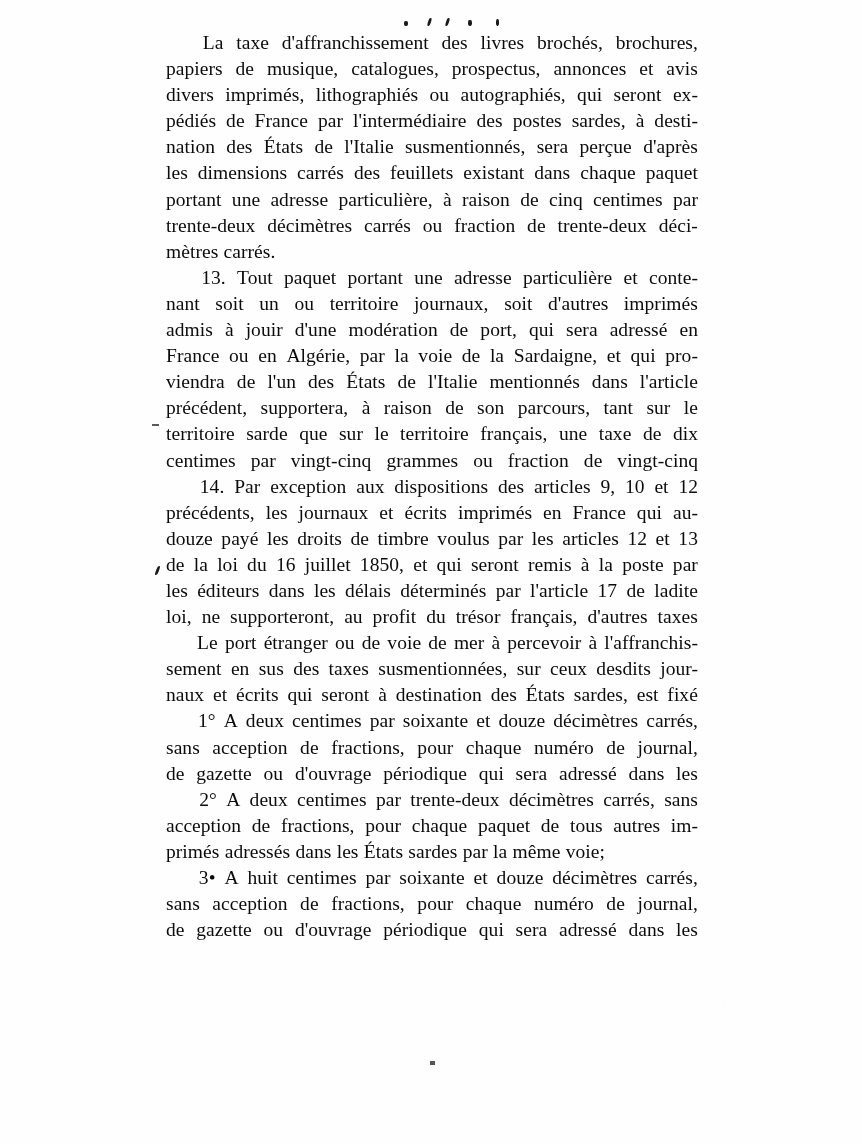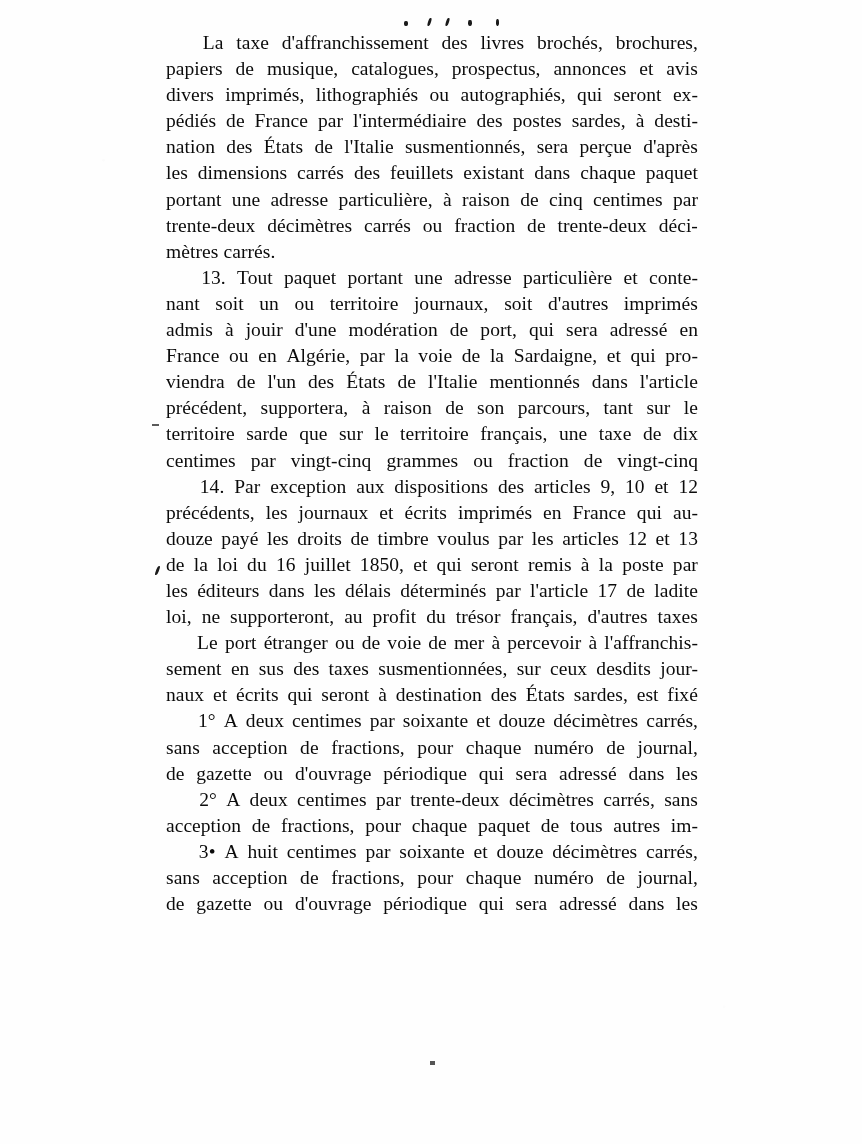--- a/index.html
+++ b/index.html
@@ -188,20 +188,21 @@
         <span class="line just"><span class="w">naux</span><span class="w">et</span><span class="w">écrits</span><span class="w">qui</span><span class="w">seront</span><span class="w">à</span><span class="w">destination</span><span class="w">des</span><span class="w">États</span><span class="w">sardes,</span><span class="w">est</span><span class="w">fixé</span></span>
       </p>
       <p class="para">
         <span class="line just"><span class="lead-space"></span><span class="w">1°</span><span class="w">A</span><span class="w">deux</span><span class="w">centimes</span><span class="w">par</span><span class="w">soixante</span><span class="w">et</span><span class="w">douze</span><span class="w">décimètres</span><span class="w">carrés,</span></span>
         <span class="line just"><span class="w">sans</span><span class="w">acception</span><span class="w">de</span><span class="w">fractions,</span><span class="w">pour</span><span class="w">chaque</span><span class="w">numéro</span><span class="w">de</span><span class="w">journal,</span></span>
         <span class="line just"><span class="w">de</span><span class="w">gazette</span><span class="w">ou</span><span class="w">d'ouvrage</span><span class="w">périodique</span><span class="w">qui</span><span class="w">sera</span><span class="w">adressé</span><span class="w">dans</span><span class="w">les</span></span>
       </p>
       <p class="para">
         <span class="line just"><span class="lead-space"></span><span class="w">2°</span><span class="w">A</span><span class="w">deux</span><span class="w">centimes</span><span class="w">par</span><span class="w">trente-deux</span><span class="w">décimètres</span><span class="w">carrés,</span><span class="w">sans</span></span>
         <span class="line just"><span class="w">acception</span><span class="w">de</span><span class="w">fractions,</span><span class="w">pour</span><span class="w">chaque</span><span class="w">paquet</span><span class="w">de</span><span class="w">tous</span><span class="w">autres</span><span class="w">im-</span></span>
+        <span class="line last">primés adressés dans les États sardes par la même voie;</span>
       </p>
       <p class="para">
         <span class="line just"><span class="lead-space"></span><span class="w">3•</span><span class="w">A</span><span class="w">huit</span><span class="w">centimes</span><span class="w">par</span><span class="w">soixante</span><span class="w">et</span><span class="w">douze</span><span class="w">décimètres</span><span class="w">carrés,</span></span>
         <span class="line just"><span class="w">sans</span><span class="w">acception</span><span class="w">de</span><span class="w">fractions,</span><span class="w">pour</span><span class="w">chaque</span><span class="w">numéro</span><span class="w">de</span><span class="w">journal,</span></span>
         <span class="line just"><span class="w">de</span><span class="w">gazette</span><span class="w">ou</span><span class="w">d'ouvrage</span><span class="w">périodique</span><span class="w">qui</span><span class="w">sera</span><span class="w">adressé</span><span class="w">dans</span><span class="w">les</span></span>
       </p>
     </div>
 
 </div>
 

